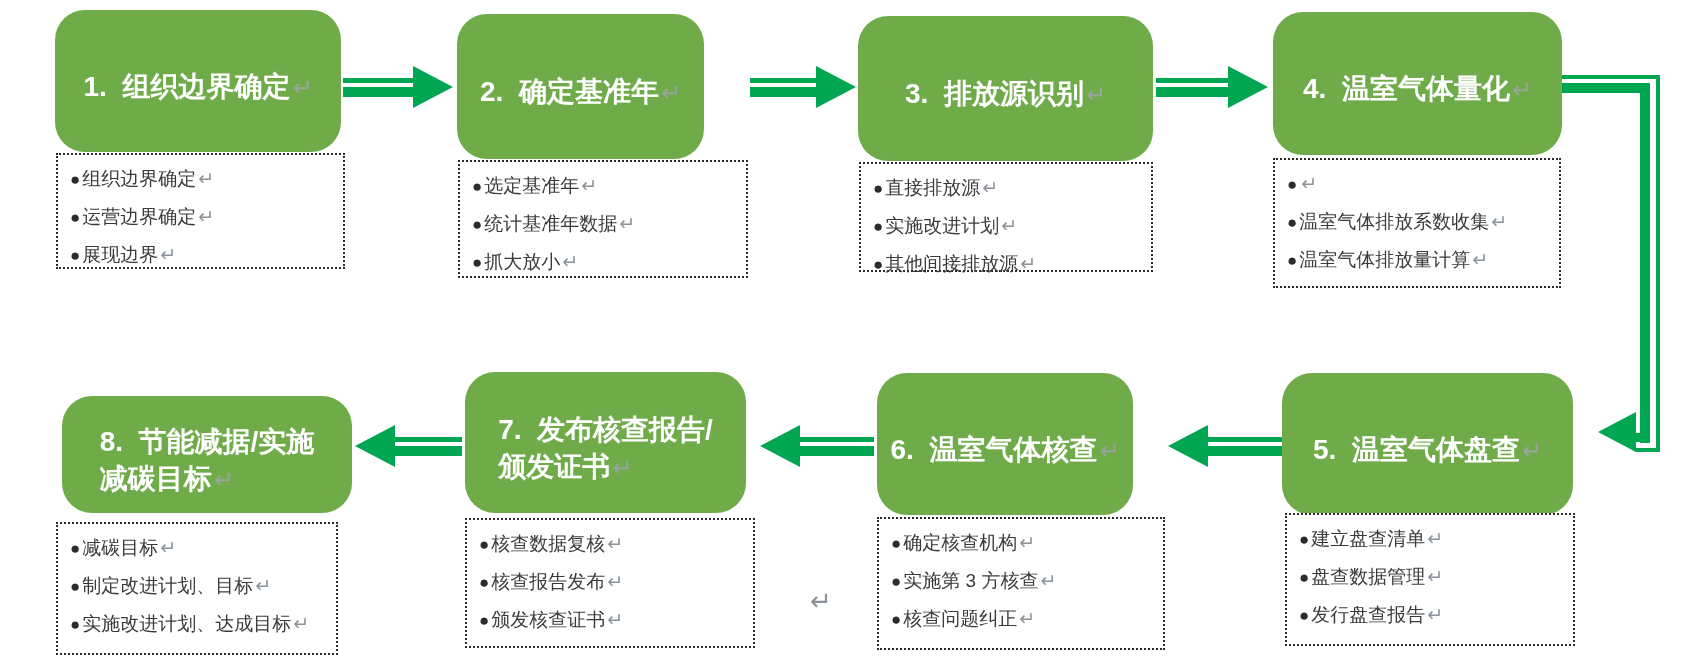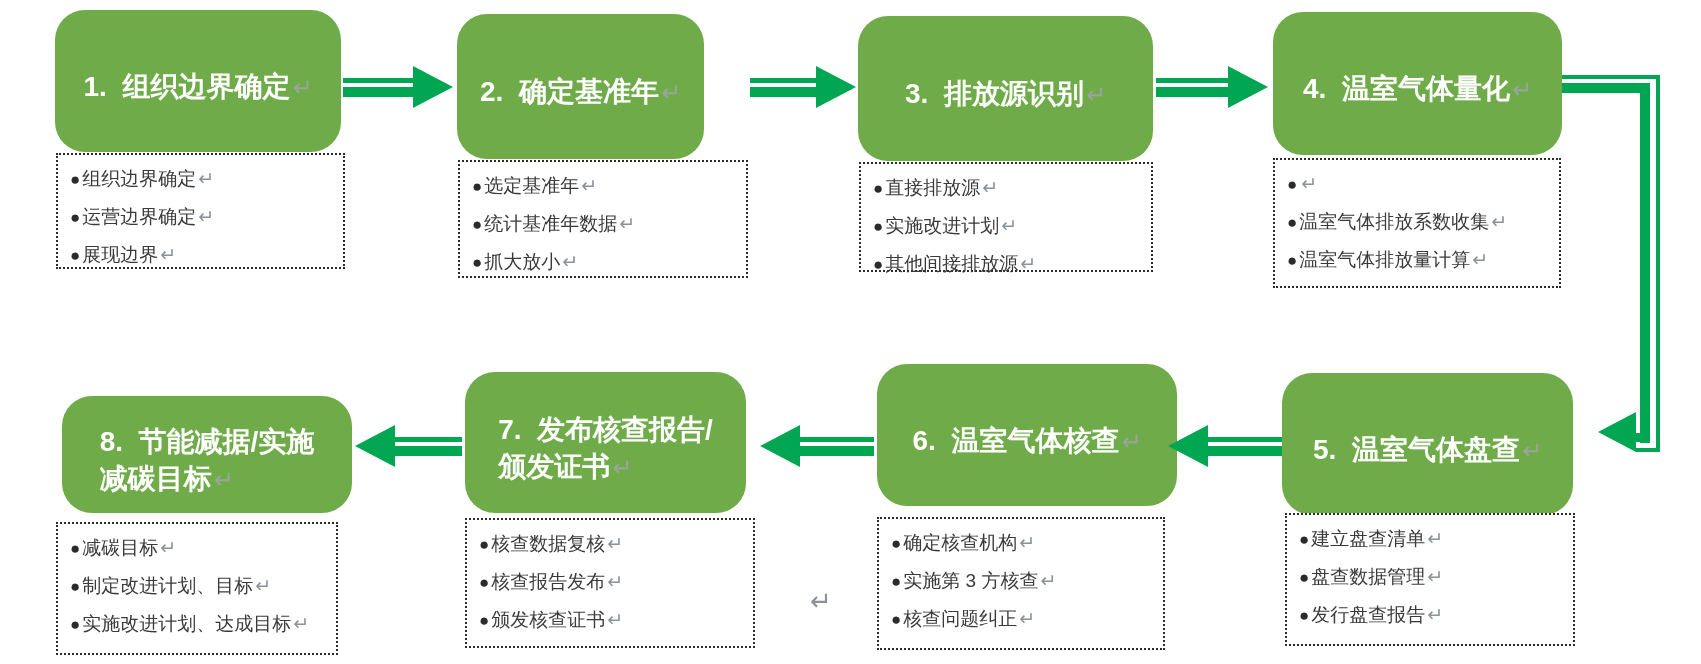--- a/index.html
+++ b/index.html
@@ -84,21 +84,21 @@
   </div>
 
   <div class="box" style="left:62px;top:396px;width:290px;height:117px">
     <div class="box-title"><span>8.  节能减据/实施
 减碳目标</span><span class="ret">↵</span></div>
   </div>
   <div class="box" style="left:465px;top:372px;width:281px;height:141px">
     <div class="box-title"><span>7.  发布核查报告/
 颁发证书</span><span class="ret">↵</span></div>
   </div>
-  <div class="box" style="left:877px;top:364px;width:300px;height:142px">
+  <div class="box" style="left:877px;top:373px;width:256px;height:142px">
     <div class="box-title"><span>6.  温室气体核查</span><span class="ret">↵</span></div>
   </div>
   <div class="box" style="left:1282px;top:373px;width:291px;height:142px">
     <div class="box-title"><span>5.  温室气体盘查</span><span class="ret">↵</span></div>
   </div>
 
   <div class="list" style="left:56px;top:522px;width:282px;height:133px">
     <div class="li"><span class="bullet">●</span><span>减碳目标</span><span class="ret">↵</span></div>
     <div class="li"><span class="bullet">●</span><span>制定改进计划、目标</span><span class="ret">↵</span></div>
     <div class="li"><span class="bullet">●</span><span>实施改进计划、达成目标</span><span class="ret">↵</span></div>

